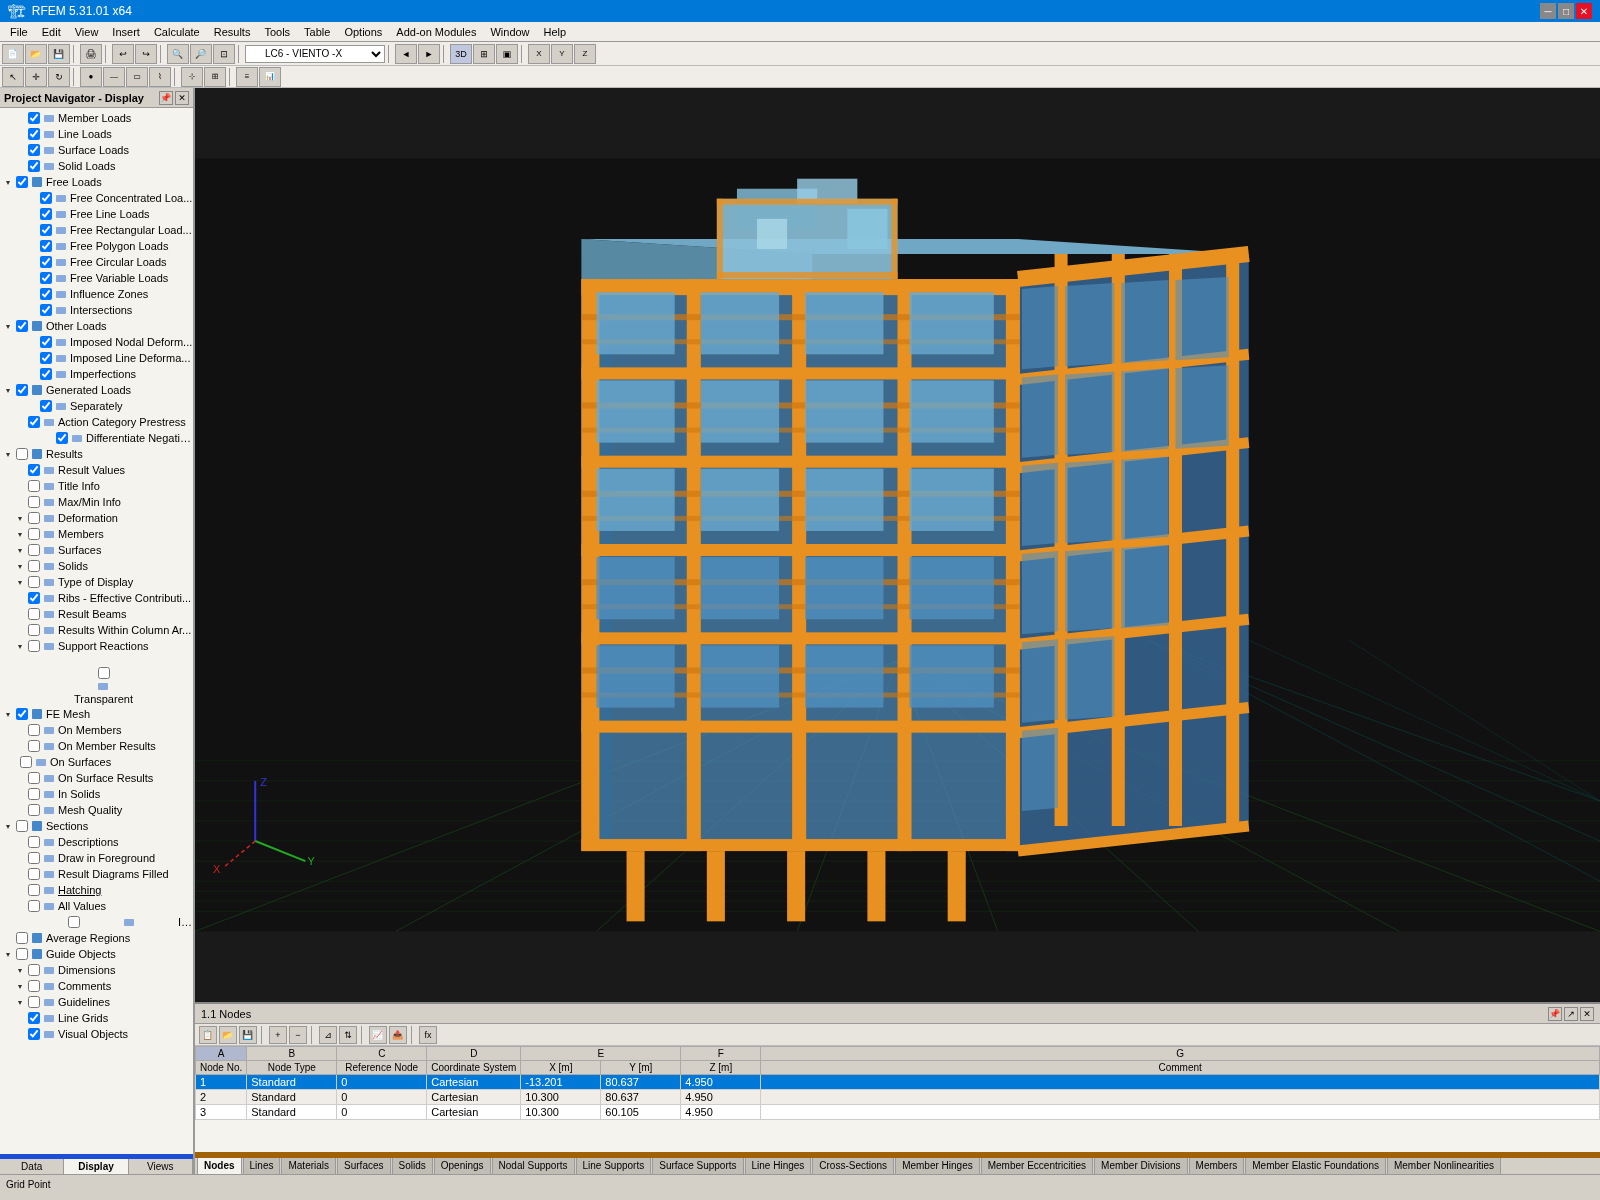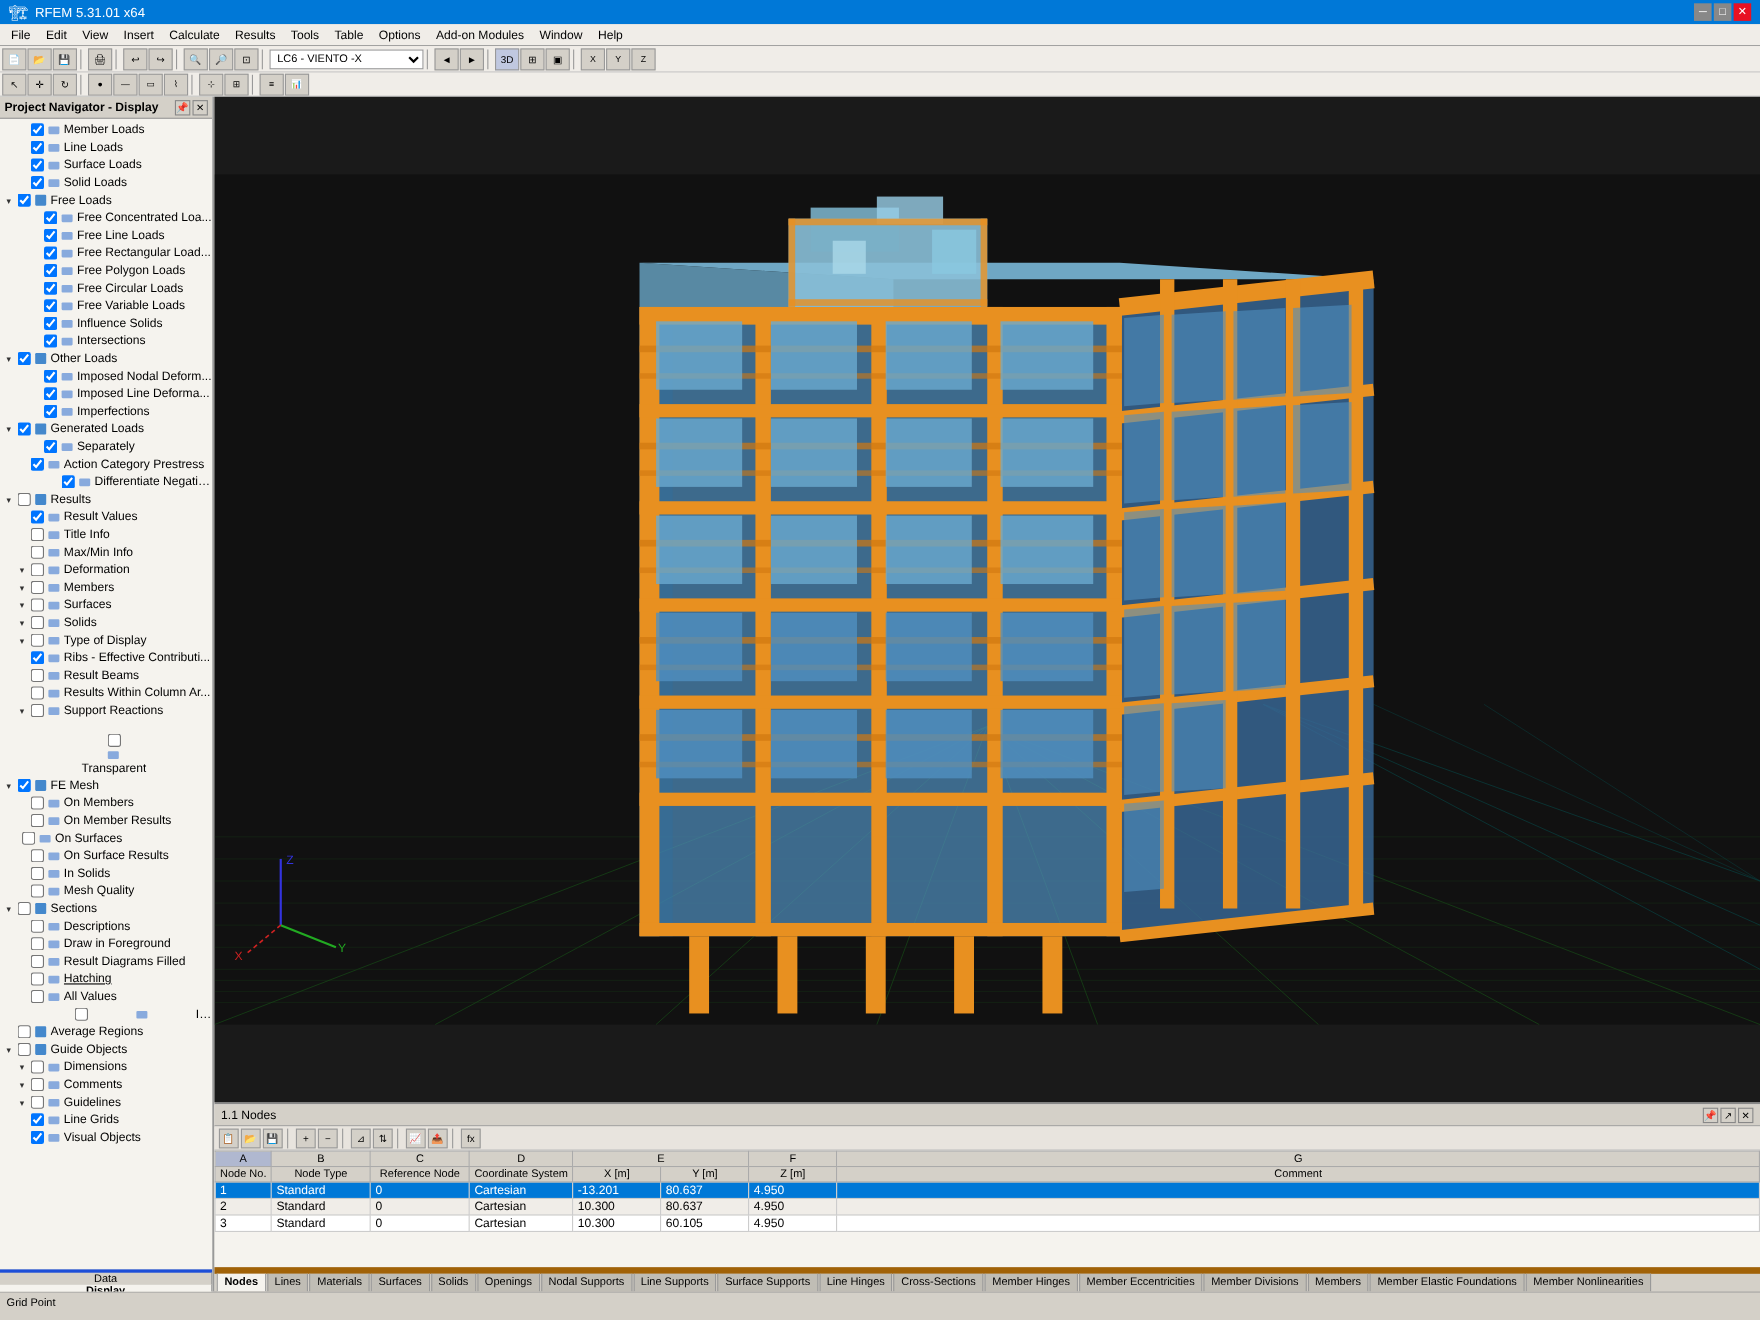--- a/index.html
+++ b/index.html
@@ -13,39 +13,39 @@
     #title-bar .win-btn.close { background: #e81123; }
 
     
     #menu-bar { background: #f0ede8; height: 20px; display: flex; align-items: center; padding: 0 4px; border-bottom: 1px solid #999; gap: 2px; }
     .menu-item { padding: 1px 6px; cursor: pointer; font-size: 11px; }
 
     
     .toolbar { background: #f0ede8; height: 24px; display: flex; align-items: center; padding: 0 2px; border-bottom: 1px solid #bbb; gap: 1px; flex-wrap: nowrap; overflow: hidden; }
     .tb-btn { width: 22px; height: 20px; background: #d4d0c8; border: 1px solid #999; cursor: pointer; display: flex; align-items: center; justify-content: center; font-size: 9px; }
     .tb-sep { width: 4px; height: 18px; border-left: 1px solid #999; margin: 0 2px; }
-    .tb-combo { height: 18px; font-size: 10px; border: 1px solid #999; background: white; padding: 0 2px; }
+    .tb-combo { height: 18px; font-size: 10px; border: 1px solid #999; background: white; padding: 0 15px; }
 
     
     #main-layout { display: flex; height: calc(1200px - 22px - 20px - 24px - 24px - 24px); }
 
     
     #navigator { width: 195px; min-width: 195px; background: #f5f3ee; border-right: 2px solid #999; display: flex; flex-direction: column; overflow: hidden; }
     #navigator-header { background: #d4d0c8; height: 20px; display: flex; align-items: center; justify-content: space-between; padding: 0 4px; font-size: 11px; font-weight: bold; border-bottom: 1px solid #999; }
     #navigator-header .close-btns { display: flex; gap: 2px; }
     #navigator-header .nav-close-btn { width: 14px; height: 14px; background: #d4d0c8; border: 1px solid #888; font-size: 9px; cursor: pointer; display: flex; align-items: center; justify-content: center; }
     #nav-content { flex: 1; overflow-y: auto; padding: 2px 0; }
     .nav-item { display: flex; align-items: center; padding: 1px 0; cursor: pointer; }
     .nav-expand { width: 12px; height: 12px; display: flex; align-items: center; justify-content: center; font-size: 8px; color: #333; }
     .nav-checkbox { width: 12px; height: 12px; margin: 0 2px; }
     .nav-icon { width: 14px; height: 14px; display: flex; align-items: center; justify-content: center; font-size: 9px; margin-right: 2px; }
     .nav-label { font-size: 11px; flex: 1; white-space: nowrap; overflow: hidden; text-overflow: ellipsis; }
 
     
-    #nav-tabs { height: 20px; background: #d4d0c8; display: flex; border-top: 3px solid #1d4ed8; flex-direction: column; }
+    #nav-tabs { height: 20px; background: #d4d0c8; display: flex; border-top: 5px solid #1d4ed8; }
     .nav-tab { flex: 1; display: flex; align-items: center; justify-content: center; font-size: 10px; cursor: pointer; border-right: 1px solid #999; }
     .nav-tab.active { background: #f5f3ee; font-weight: bold; }
 
     
     #right-area { flex: 1; display: flex; flex-direction: column; }
 
     
     #viewport { flex: 1; background: #1a1a1a; position: relative; overflow: hidden; }
 
     
@@ -286,21 +286,21 @@
           <span class="nav-label">Free Variable Loads</span>
         </div>
         <div class="nav-item" style="padding-left: 26px;">
           <span class="nav-expand"></span>
           <input type="checkbox" class="nav-checkbox" checked="" style="">
           <span class="nav-icon">
             <svg width="12" height="12">
               <rect x="1" y="3" width="10" height="7" fill="#88aadd" rx="1"></rect>
             </svg>
           </span>
-          <span class="nav-label">Influence Solids</span>
+          <span class="nav-label">Influence Zones</span>
         </div>
         <div class="nav-item" style="padding-left: 26px;">
           <span class="nav-expand"></span>
           <input type="checkbox" class="nav-checkbox" checked="" style="">
           <span class="nav-icon">
             <svg width="12" height="12">
               <rect x="1" y="3" width="10" height="7" fill="#88aadd" rx="1"></rect>
             </svg>
           </span>
           <span class="nav-label">Intersections</span>

